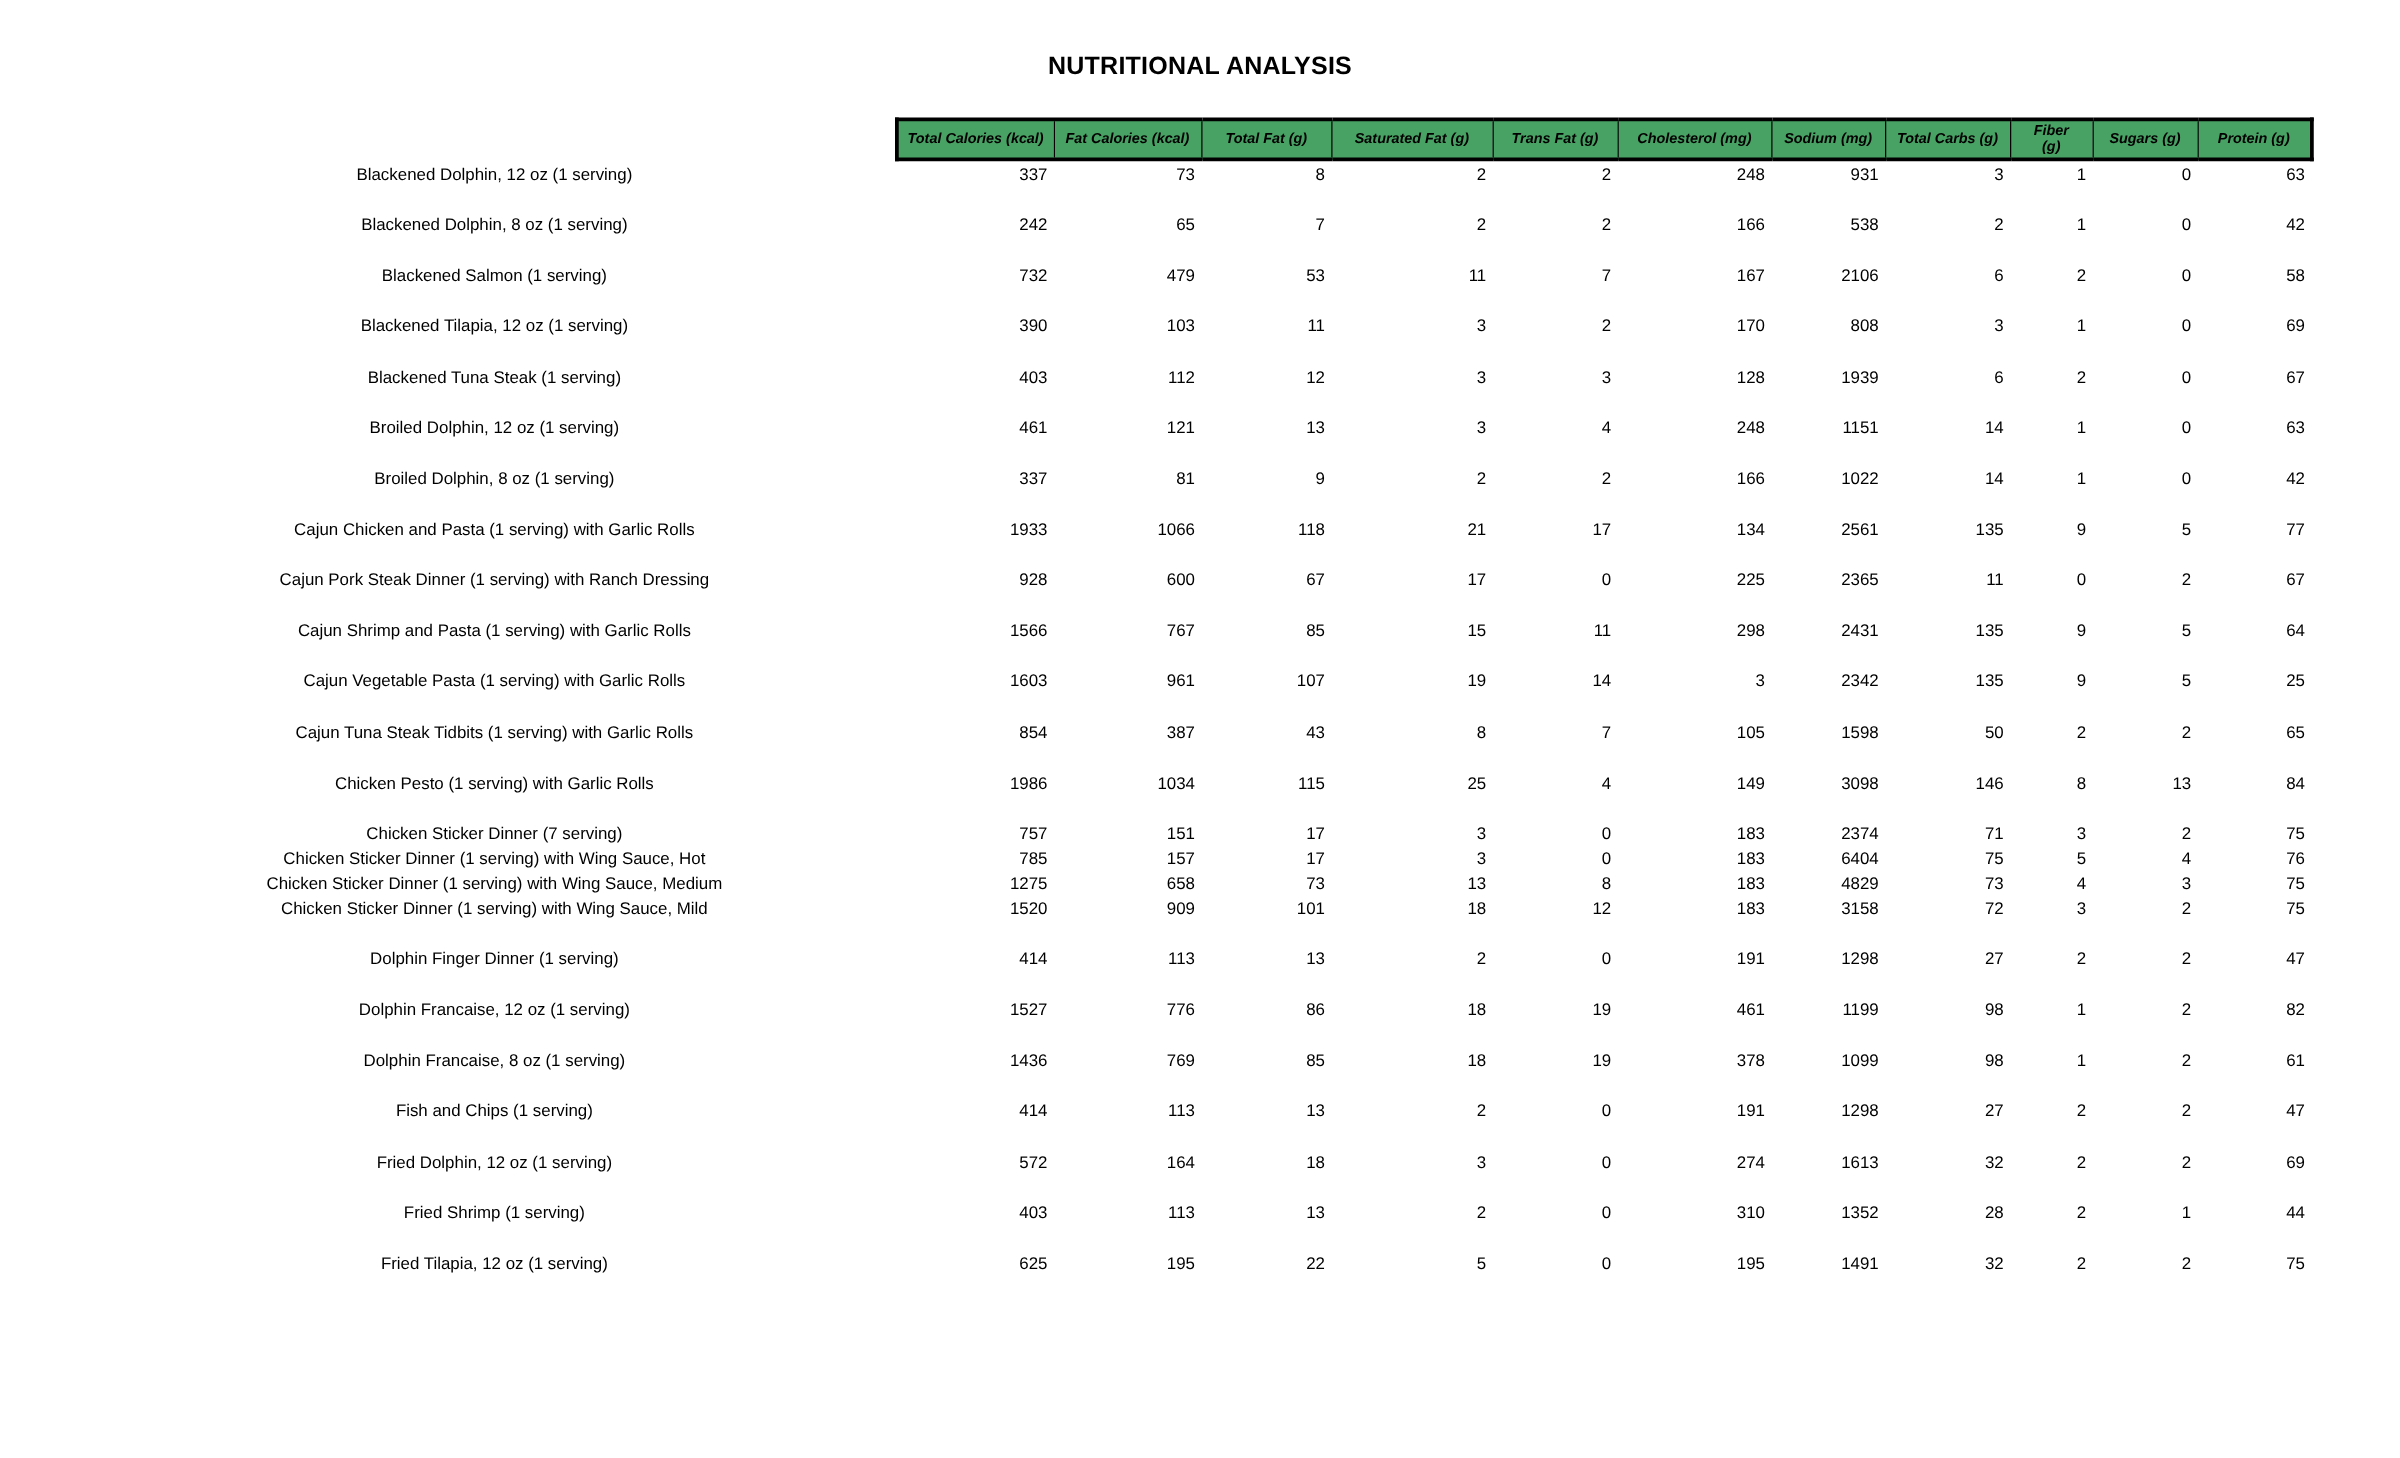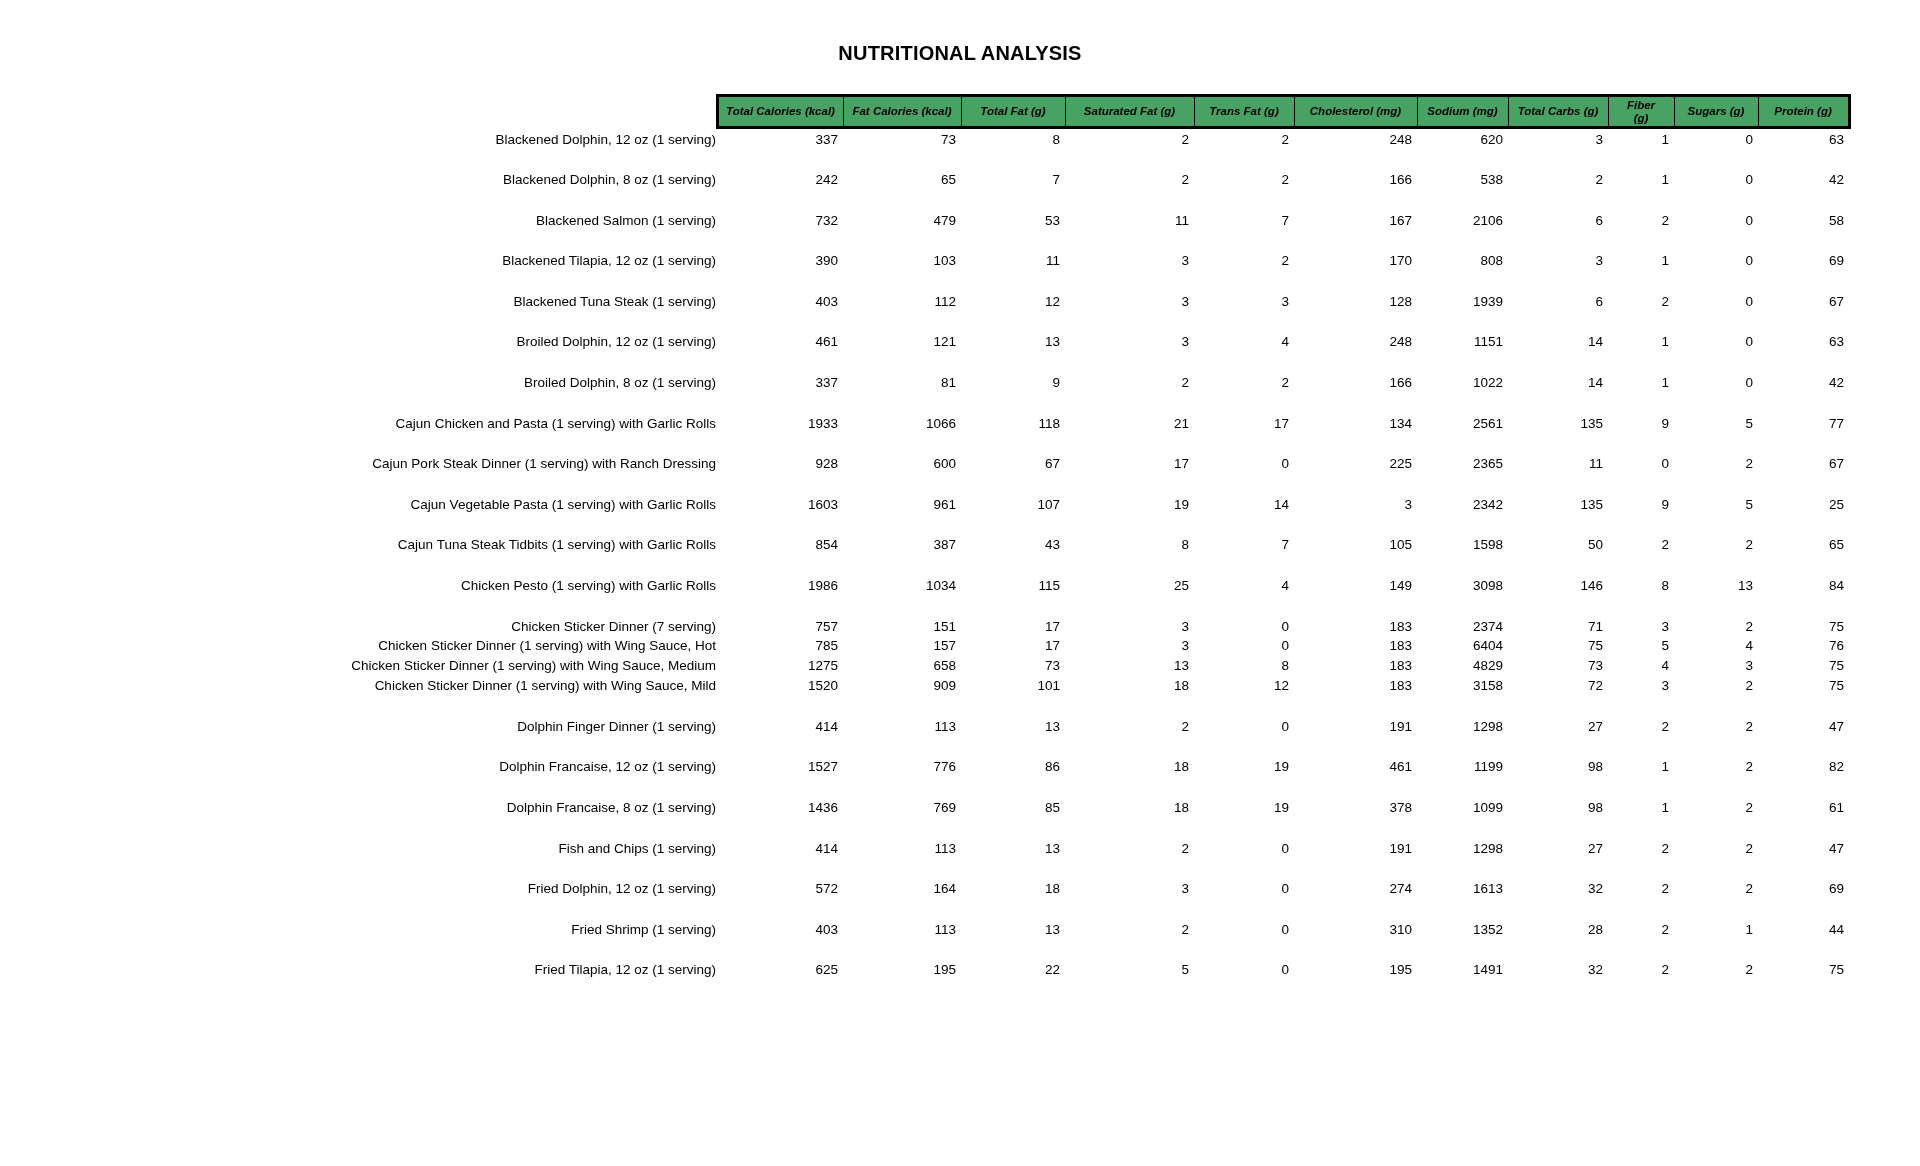--- a/index.html
+++ b/index.html
@@ -34,21 +34,21 @@
                letter-spacing:0.5px; padding:0; }
   td.section-blank { border:none; }
 
   
   tr.row { height:40.6px; }
   tr.row.compact { height:19.8px; }
   tr.spacer-sm { height:21px; }
   tr.spacer-sm td { border:none; padding:0; }
   tr.row td { border:none; vertical-align:top; padding-top:2px; line-height:15px;
               font-size:13.5px; }
-  td.item { text-align:right; padding-left:5px; overflow:hidden; white-space:nowrap;margin-left:46px; }
+  td.item { text-align:center; padding-left:5px; overflow:hidden; white-space:nowrap;margin-left:46px; }
   td.val  { text-align:right; padding-right:5px; }
 </style>
 </head>
 <body>
 
 <div class="page">
   <div class="title">NUTRITIONAL ANALYSIS</div>
 
   <table class="nut-table">
     <colgroup>
@@ -85,21 +85,21 @@
           <td colspan="12"></td>
         </tr>
     <tr class="row">
           <td class="item">Blackened Dolphin, 12 oz (1 serving)</td>
           <td class="val">337</td>
           <td class="val">73</td>
           <td class="val">8</td>
           <td class="val">2</td>
           <td class="val">2</td>
           <td class="val">248</td>
-          <td class="val">620</td>
+          <td class="val">931</td>
           <td class="val">3</td>
           <td class="val">1</td>
           <td class="val">0</td>
           <td class="val">63</td>
         </tr>
         <tr class="row">
           <td class="item">Blackened Dolphin, 8 oz (1 serving)</td>
           <td class="val">242</td>
           <td class="val">65</td>
           <td class="val">7</td>
@@ -204,20 +204,34 @@
           <td class="val">17</td>
           <td class="val">0</td>
           <td class="val">225</td>
           <td class="val">2365</td>
           <td class="val">11</td>
           <td class="val">0</td>
           <td class="val">2</td>
           <td class="val">67</td>
         </tr>
         <tr class="row">
+          <td class="item">Cajun Shrimp and Pasta (1 serving) with Garlic Rolls</td>
+          <td class="val">1566</td>
+          <td class="val">767</td>
+          <td class="val">85</td>
+          <td class="val">15</td>
+          <td class="val">11</td>
+          <td class="val">298</td>
+          <td class="val">2431</td>
+          <td class="val">135</td>
+          <td class="val">9</td>
+          <td class="val">5</td>
+          <td class="val">64</td>
+        </tr>
+        <tr class="row">
           <td class="item">Cajun Vegetable Pasta (1 serving) with Garlic Rolls</td>
           <td class="val">1603</td>
           <td class="val">961</td>
           <td class="val">107</td>
           <td class="val">19</td>
           <td class="val">14</td>
           <td class="val">3</td>
           <td class="val">2342</td>
           <td class="val">135</td>
           <td class="val">9</td>

